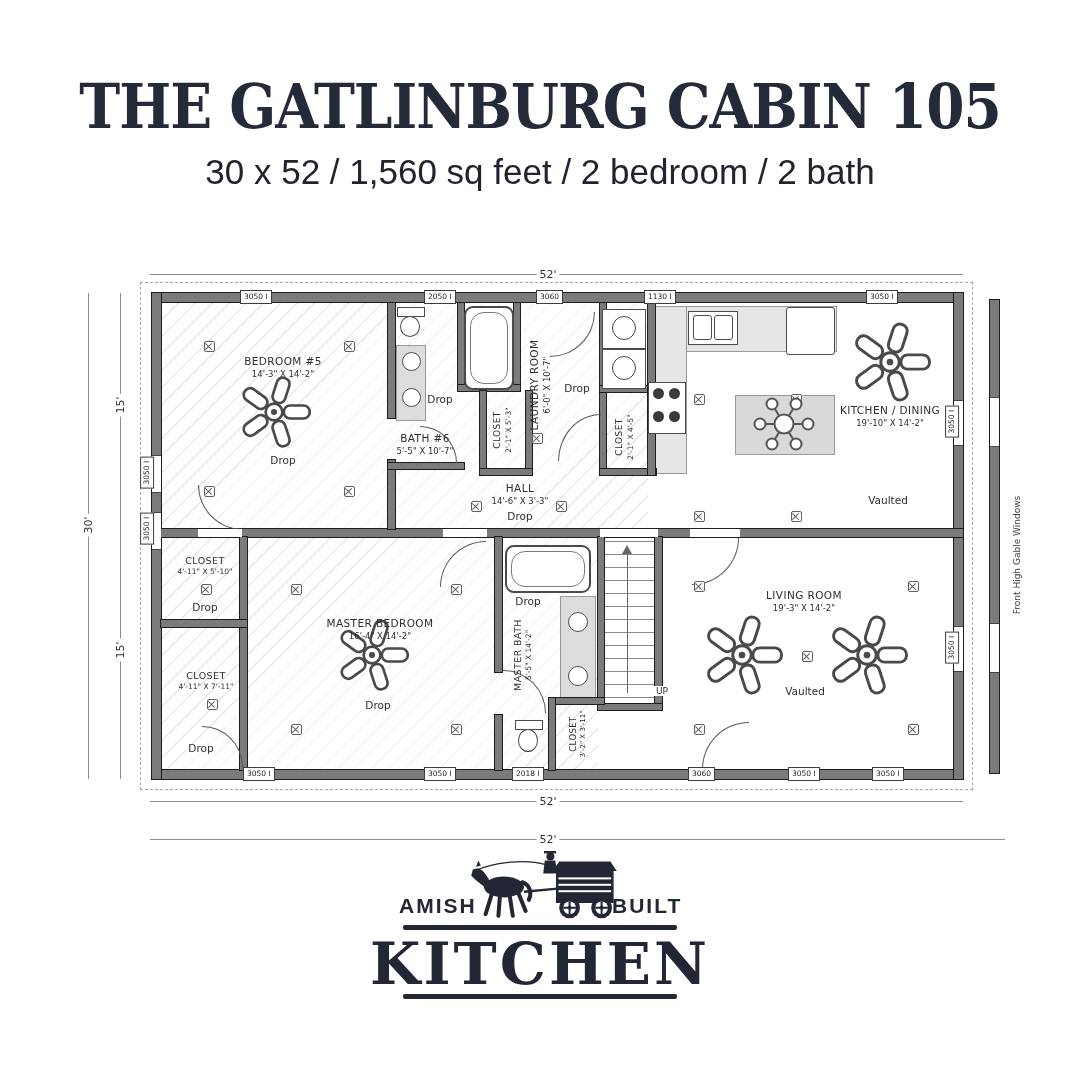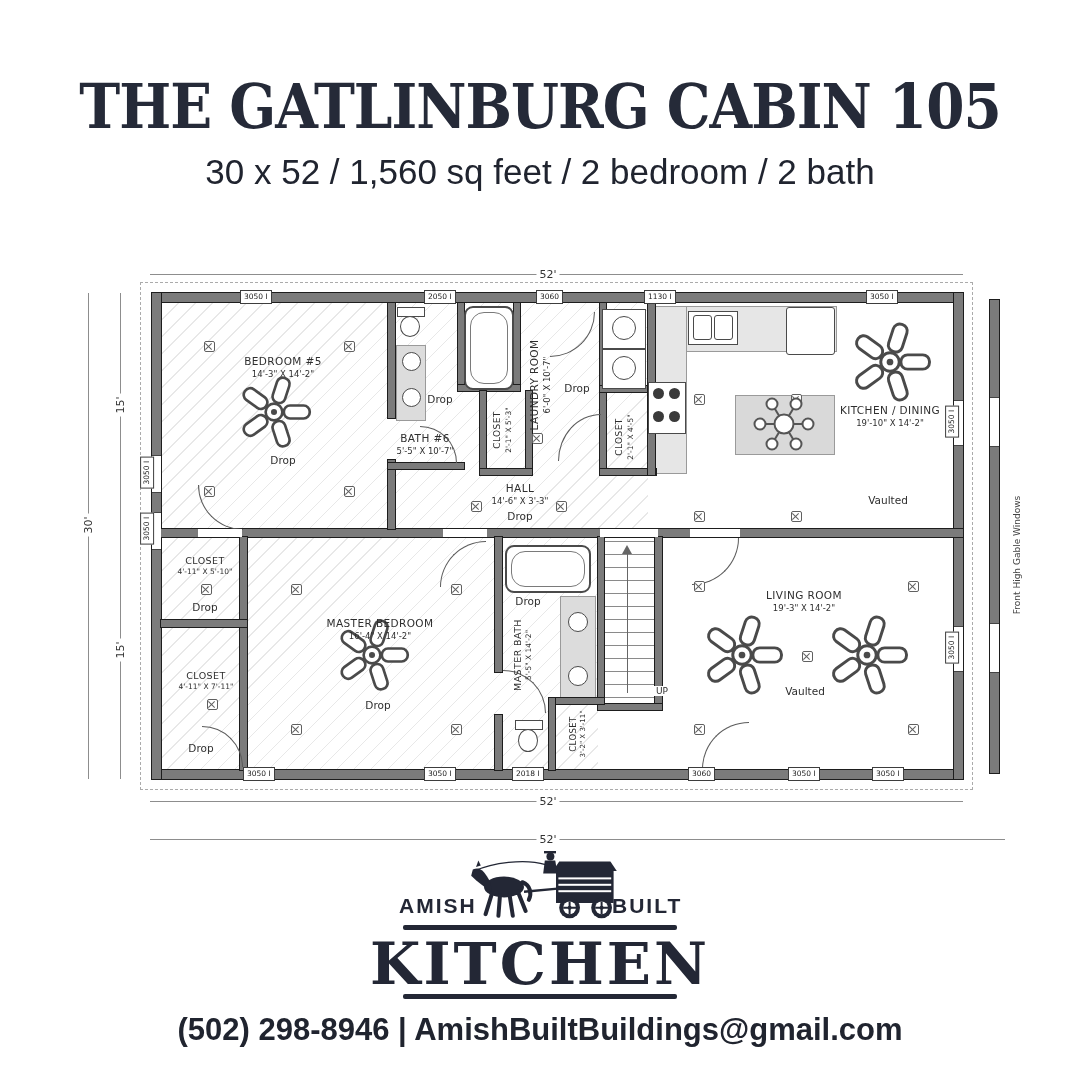--- a/index.html
+++ b/index.html
@@ -400,15 +400,14 @@
         <path d="M68,44 C78,48 80,58 76,66" stroke="#232735" stroke-width="5" fill="none" stroke-linecap="round"></path>
         <path d="M70,56 L112,52" stroke="#232735" stroke-width="3"></path>
         <path d="M97,22 C70,14 30,20 8,30" stroke="#232735" stroke-width="1.8" fill="none"></path>
       </g>
     </svg>
     <div class="logo-line" style="left:403px;top:925px;width:274px;height:5px;"></div>
     <div class="cabins">KITCHEN</div>
     <div class="logo-line" style="left:403px;top:994px;width:274px;height:5px;"></div>
   </div>
 
-  <div class="contact">(502) 298-8946 | AmishBuiltBuildings@gmail.com</div>
 
 </div>
 
 </body></html>

